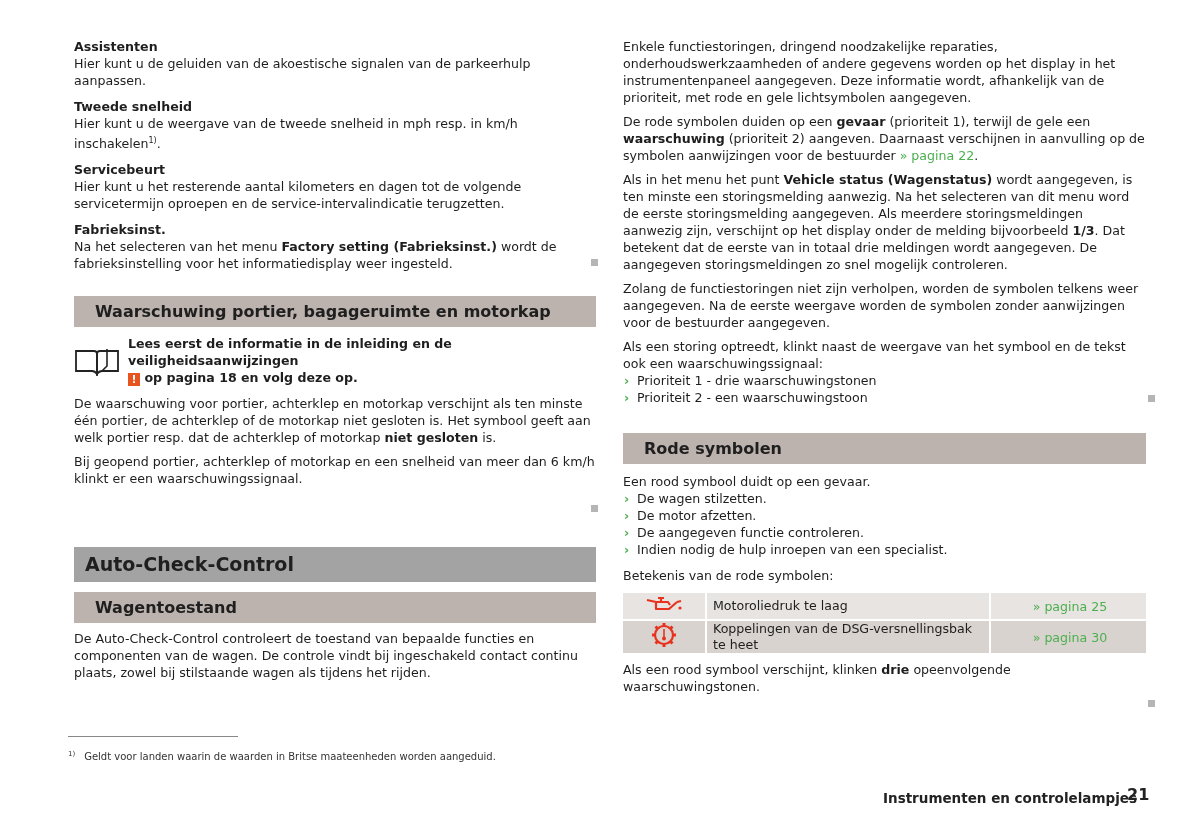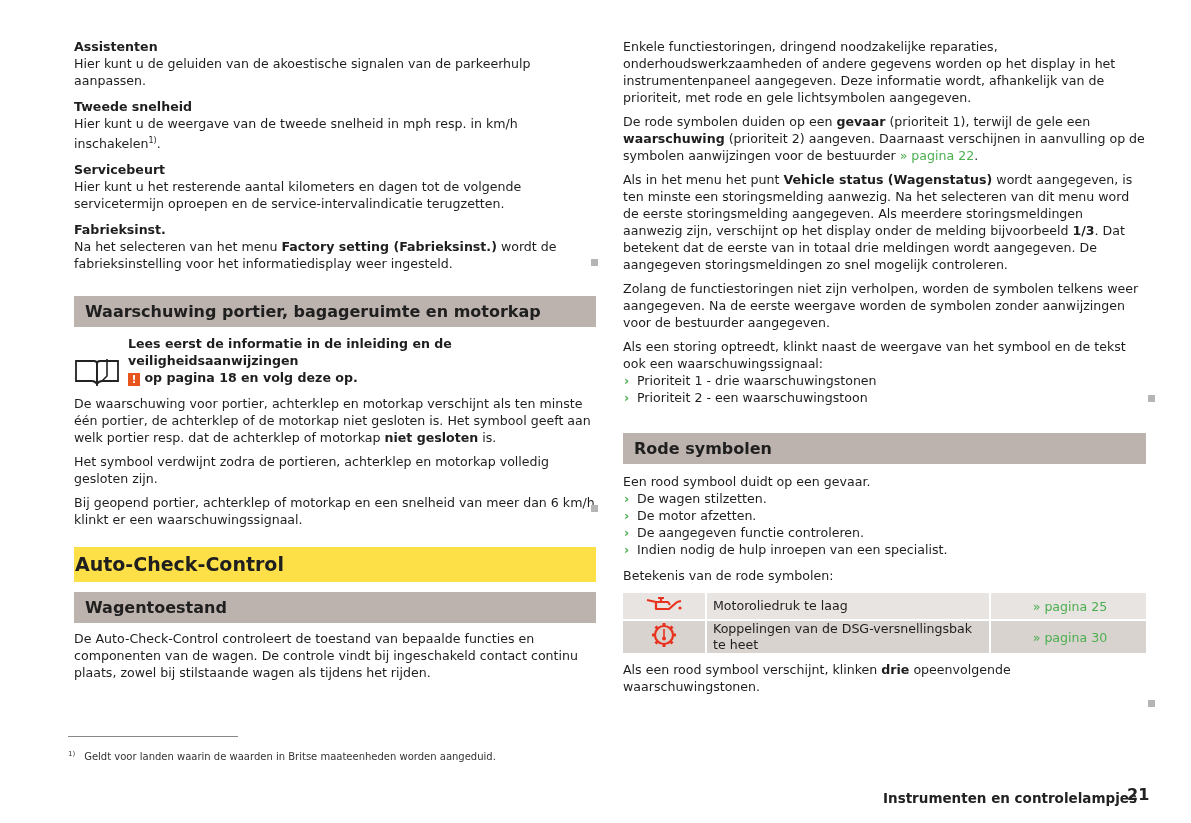--- a/index.html
+++ b/index.html
@@ -14,27 +14,27 @@
   p { margin: 0 0 7px 0; }
   .sub-h { font-weight: bold; margin: 0; }
   .blk { margin-bottom: 9px; }
   b { font-weight: bold; }
   .link { color: #4caf50; }
   .end-mark {
     position: absolute; width: 7px; height: 7px; background: #b5b5b5;
   }
   .h-gray {
     background: #bcb2ae; font-size: 16px; font-weight: bold; color: #1f1f1f;
-    height: 31px; line-height: 31px; padding-left: 11px; margin: 0; box-sizing: border-box;
+    height: 31px; line-height: 31px; padding-left: 21px; margin: 0; box-sizing: border-box;
   }
   .h-green {
-    background: #fde047; font-size: 19px; font-weight: bold; color: #1f1f1f;
-    height: 35px; line-height: 35px; padding-left: 1px; margin: 0; box-sizing: border-box;
+    background: #a3a3a3; font-size: 19px; font-weight: bold; color: #1f1f1f;
+    height: 35px; line-height: 35px; padding-left: 11px; margin: 0; box-sizing: border-box;
   }
-  .note { display: flex; align-items: flex-end; margin: 8px 0 9px 0; }
+  .note { display: flex; align-items: center; margin: 8px 0 9px 0; }
   .note .book { width: 46px; height: 30px; margin-right: 8px; flex: none; }
   .note .txt { font-weight: bold; line-height: 17px; }
   .warn-badge {
     display: inline-block; width: 12px; height: 13px; background: #e8541e; color: #fff;
     font-size: 11px; line-height: 13px; text-align: center; font-weight: bold; vertical-align: -1px;
   }
   ul.bul { list-style: none; margin: 0 0 7px 0; padding: 0; }
   ul.bul li { position: relative; padding-left: 14px; }
   ul.bul li .chev { position: absolute; left: 1px; top: 0; color: #4caf50; font-weight: bold; }
   table.sym { border-collapse: separate; border-spacing: 2px; margin: 0 -2px 6px -2px; width: 527px; }
@@ -81,21 +81,20 @@
       <path d="M2 5 L20 5 Q23 5 23 8 L23 28 Q21 25 18 25 L2 25 Z" fill="none" stroke="#222" stroke-width="1.8"></path>
       <path d="M44 5 L26 5 Q23 5 23 8 L23 28 Q25 25 28 25 L44 25 Z" fill="none" stroke="#222" stroke-width="1.8"></path>
       <path d="M33 3 L33 20 L28 25" fill="none" stroke="#222" stroke-width="1.6"></path>
     </svg>
     <div class="txt">
       <span>Lees eerst de informatie in de inleiding en de veiligheidsaanwijzingen</span><br>
       <span class="warn-badge">!</span><span> op pagina 18 en volg deze op.</span>
     </div>
   </div>
   <p><span>De waarschuwing voor portier, achterklep en motorkap verschijnt als ten minste één portier, de achterklep of de motorkap niet gesloten is. Het symbool geeft aan welk portier resp. dat de achterklep of motorkap </span><b>niet gesloten</b><span> is.</span></p>
-  <p>Het symbool verdwijnt zodra de portieren, achterklep en motorkap volledig gesloten zijn.</p>
   <p>Bij geopend portier, achterklep of motorkap en een snelheid van meer dan 6 km/h klinkt er een waarschuwingssignaal.</p>
 </div>
 <div class="end-mark" style="left:591px; top:505px"></div>
 
 <div class="col col-left" style="top:547px">
   <div class="h-green">Auto-Check-Control</div>
   <div class="h-gray" style="margin-top:10px">Wagentoestand</div>
   <p style="margin-top:7px">De Auto-Check-Control controleert de toestand van bepaalde functies en componenten van de wagen. De controle vindt bij ingeschakeld contact continu plaats, zowel bij stilstaande wagen als tijdens het rijden.</p>
 </div>
 

